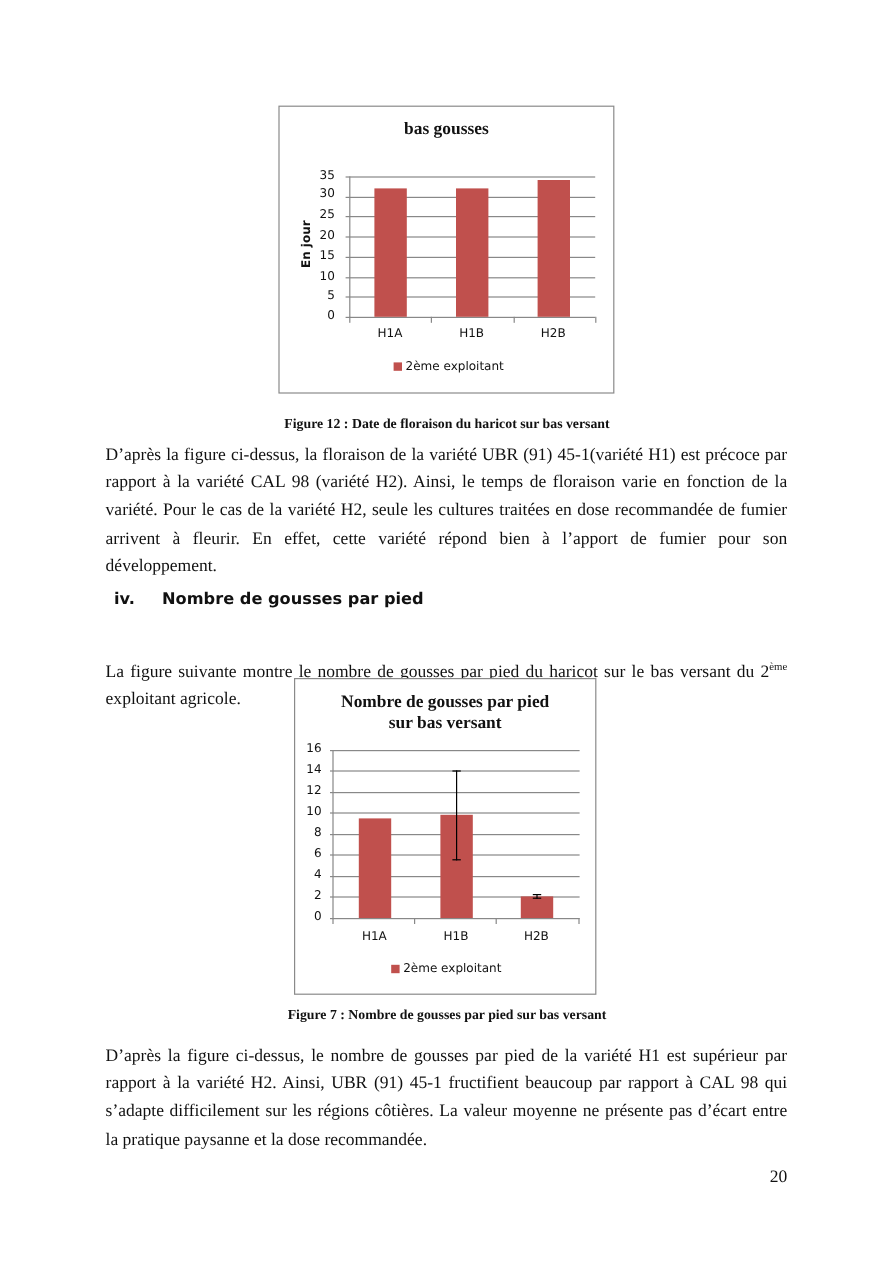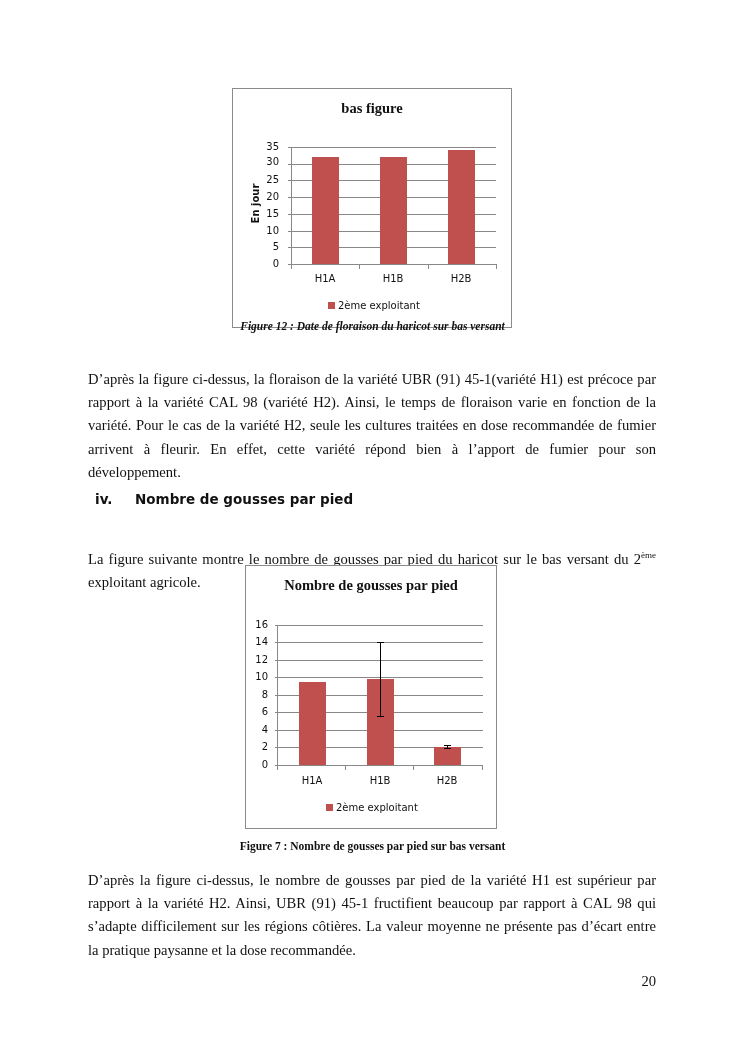--- a/index.html
+++ b/index.html
@@ -22,21 +22,21 @@
   .heading { position: absolute; left: 95px; font-family: "DejaVu Sans", sans-serif; font-weight: bold; font-size: 13.5px; }
   .heading .num { display: inline-block; width: 40px; }
   sup { font-size: 9px; }
   .page-num { position: absolute; right: 89px; top: 973px; font-size: 14.6px; }
 </style>
 </head>
 <body>
 
 <div class="chart-box" style="left:232px; top:88px; width:278px; height:238px;">
   <div class="chart-title" style="top:10px;">
-    <div>bas figure</div>
+    <div>bas gousses</div>
   </div>
 </div>
 <div class="ylabel" style="left:236px; top:198px;">En jour</div>
 
 <div class="tick" style="left:255px; top:141px;">35</div>
 <div class="tick" style="left:255px; top:156px;">30</div>
 <div class="tick" style="left:255px; top:174px;">25</div>
 <div class="tick" style="left:255px; top:191px;">20</div>
 <div class="tick" style="left:255px; top:208px;">15</div>
 <div class="tick" style="left:255px; top:225px;">10</div>
@@ -63,35 +63,36 @@
 
 <div class="xlab" style="left:305px; top:273px;">H1A</div>
 <div class="xlab" style="left:373px; top:273px;">H1B</div>
 <div class="xlab" style="left:441px; top:273px;">H2B</div>
 
 <div class="legend" style="left:328px; top:300px;">
   <span class="legend-swatch"></span>
   <span>2ème exploitant</span>
 </div>
 
-<div class="caption" style="top:320px;font-style:italic;">Figure 12 : Date de floraison du haricot sur bas versant</div>
+<div class="caption" style="top:348px;">Figure 12 : Date de floraison du haricot sur bas versant</div>
 
 <div class="para" style="top:368px;">D’après la figure ci-dessus, la floraison de la variété UBR (91) 45-1(variété H1) est précoce par rapport à la variété CAL 98 (variété H2). Ainsi, le temps de floraison varie en fonction de la variété. Pour le cas de la variété H2, seule les cultures traitées en dose recommandée de fumier arrivent à fleurir. En effet, cette variété répond bien à l’apport de fumier pour son développement.</div>
 
 <div class="heading" style="top:491px;">
   <span class="num">iv.</span><span>Nombre de gousses par pied</span>
 </div>
 
 <div class="para" style="top:512px;margin-top:32px;">
   <span>La figure suivante montre le nombre de gousses par pied du haricot sur le bas versant du 2</span><sup>ème</sup><span> exploitant agricole.</span>
 </div>
 
 <div class="chart-box" style="left:245px; top:565px; width:250px; height:262px;">
   <div class="chart-title" style="top:10px;">
     <div>Nombre de gousses par pied</div>
+    <div>sur bas versant</div>
   </div>
 </div>
 
 <div class="tick" style="left:244px; top:619px;">16</div>
 <div class="tick" style="left:244px; top:636px;">14</div>
 <div class="tick" style="left:244px; top:654px;">12</div>
 <div class="tick" style="left:244px; top:671px;">10</div>
 <div class="tick" style="left:244px; top:689px;">8</div>
 <div class="tick" style="left:244px; top:706px;">6</div>
 <div class="tick" style="left:244px; top:724px;">4</div>

